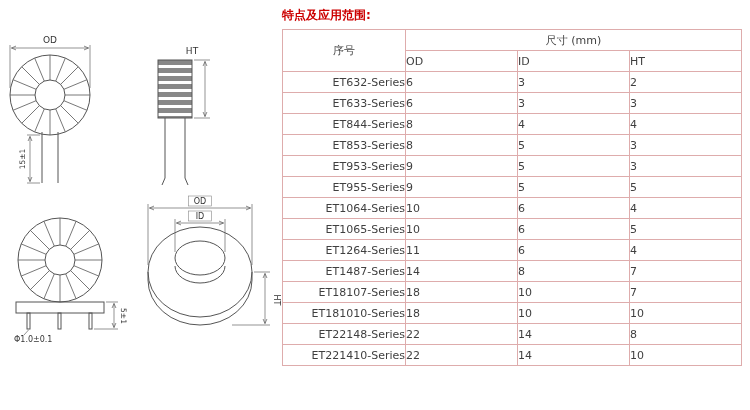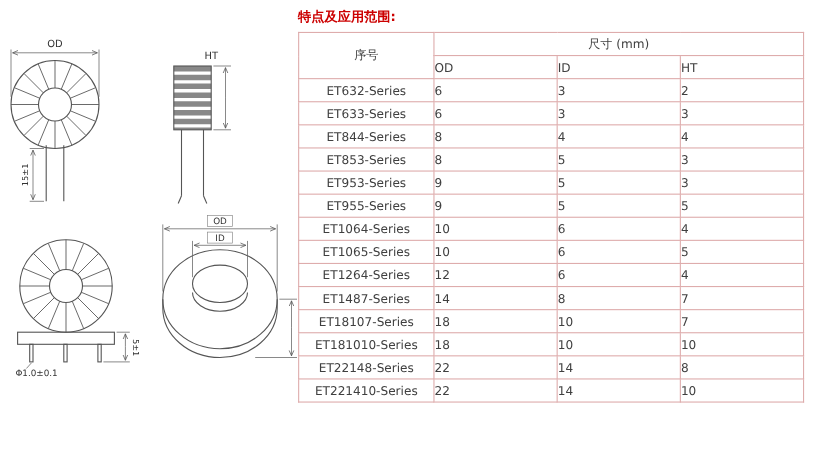--- a/index.html
+++ b/index.html
@@ -1,40 +1,40 @@
 <!DOCTYPE html>
 <html><head>
 <meta charset="utf-8">
 <style>
   html,body { margin:0; padding:0; background:#ffffff; }
   body { font-family:"DejaVu Sans","Liberation Sans",sans-serif; }
   .page { position:relative; width:750px; height:410px; background:#ffffff; overflow:hidden; }
 
   .drawings { position:absolute; left:0; top:0; width:285px; height:410px; }
 
-  .content { position:absolute; left:271px; top:8px; width:459px; }
+  .content { position:absolute; left:282px; top:8px; width:459px; }
   .sec-title { color:#cc0000; font-size:12px; font-weight:bold; margin:0 0 7px 0; line-height:1.2; }
   .desc { color:#8f8f8f; font-size:10.5px; margin:0 0 10px 0; white-space:nowrap; line-height:1.3; }
 
   table.spec { border-collapse:collapse; width:459px; table-layout:fixed; background:#ffffff; }
   table.spec th, table.spec td {
     border:1px solid #deacac;
     color:#3f3f3f;
     font-size:11px;
     font-weight:normal;
     height:20px;
     padding:0;
     vertical-align:middle;
     overflow:hidden;
     white-space:nowrap;
   }
   th.hdr { font-size:12px; text-align:center; }
   th.sub { text-align:left; padding-left:22px; }
   td.num { text-align:left; padding-left:22px; }
-  td.name { text-align:center; padding-left:12px; }
+  td.name { text-align:right; padding-left:12px; }
 
   svg text { font-family:"DejaVu Sans","Liberation Sans",sans-serif; fill:#333333; }
 </style>
 </head>
 <body>
 
 <div class="page">
 
   <div class="drawings">
     <svg width="285" height="410" viewBox="0 0 285 410">
@@ -212,21 +212,21 @@
     <td class="num">4</td>
   </tr>
           <tr>
     <td class="name">ET1065-Series</td>
     <td class="num">10</td>
     <td class="num">6</td>
     <td class="num">5</td>
   </tr>
           <tr>
     <td class="name">ET1264-Series</td>
-    <td class="num">12</td>
+    <td class="num">11</td>
     <td class="num">6</td>
     <td class="num">4</td>
   </tr>
           <tr>
     <td class="name">ET1487-Series</td>
     <td class="num">14</td>
     <td class="num">8</td>
     <td class="num">7</td>
   </tr>
           <tr>

